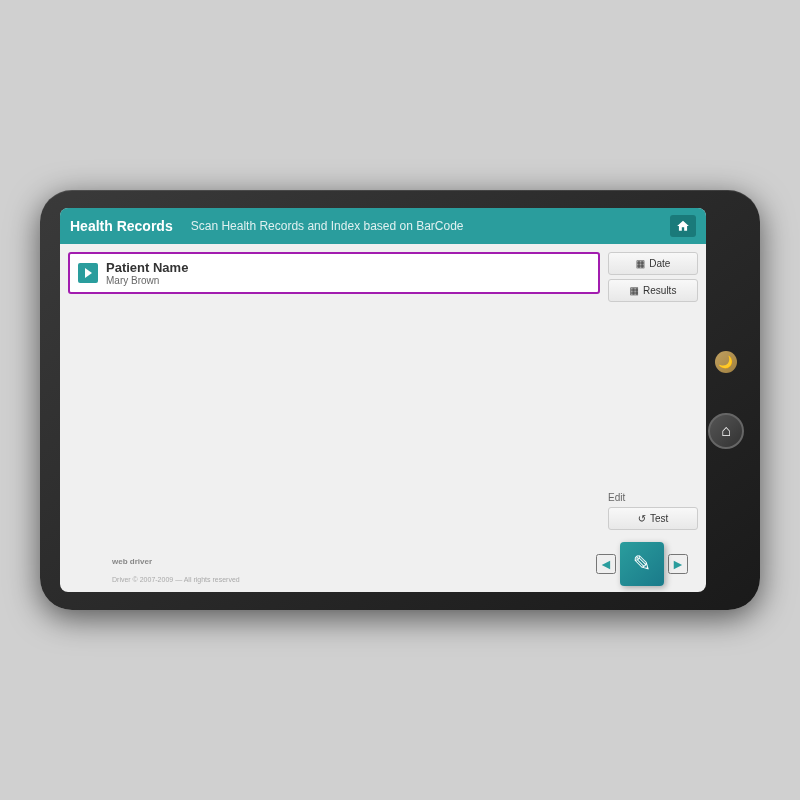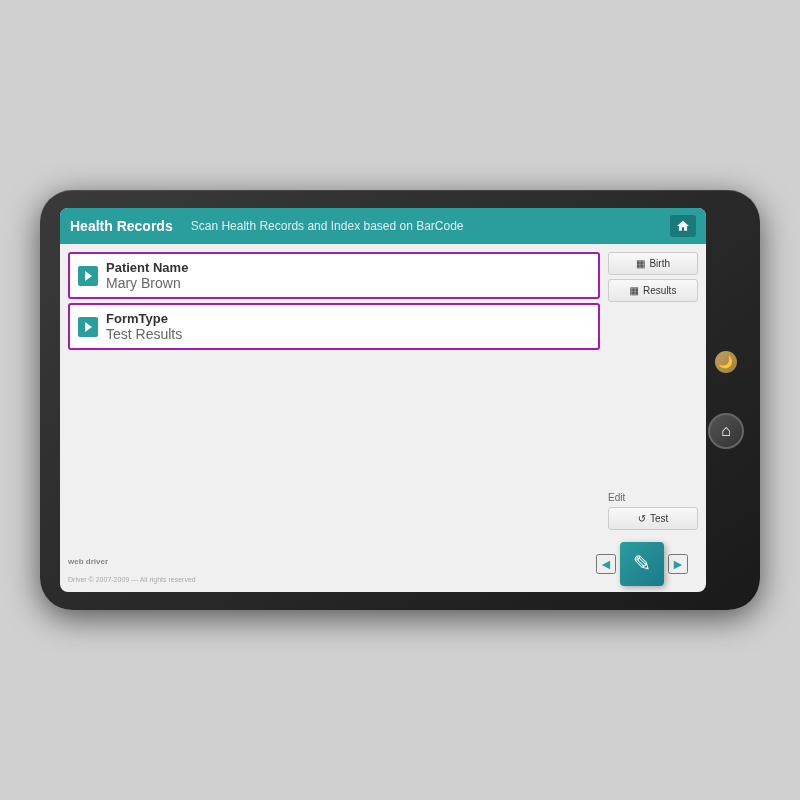--- a/index.html
+++ b/index.html
@@ -139,21 +139,21 @@
       flex-direction: column;
     }
 
     .field-label {
       font-size: 13px;
       font-weight: bold;
       color: #333;
     }
 
     .field-value {
-      font-size: 14px;
+      font-size: 10px;
       color: #666;
     }
 
     
     .right-panel {
       width: 90px;
       display: flex;
       flex-direction: column;
       gap: 4px;
     }
@@ -179,20 +179,21 @@
       margin-top: 20px;
     }
 
     
     .bottom-area {
       padding: 4px 8px 6px 8px;
       display: flex;
       align-items: flex-end;
       justify-content: space-between;
       flex-shrink: 0;
+      margin-left: 44px;
     }
 
     .footer-brand {
       font-size: 7px;
       color: #aaa;
     }
 
     .footer-brand-logo {
       font-weight: bold;
       color: #888;
@@ -299,36 +300,27 @@
             <div class="field-icon">
               <div class="field-icon-arrow"></div>
             </div>
             <div class="field-text">
               <span class="field-label">Patient Name</span>
               <span class="field-value">Mary Brown</span>
             </div>
           </div>
 
 
-          <div class="field-row">
-            <div class="field-icon">
-              <div class="field-icon-arrow"></div>
-            </div>
-            <div class="field-text">
-              <span class="field-label">FormType</span>
-              <span class="field-value">Test Results</span>
-            </div>
-          </div>
 
         </div>
 
         <div class="right-panel">
           <button class="action-btn">
             <span>▦</span>
-            <span>Birth</span>
+            <span>Date</span>
           </button>
           <button class="action-btn">
             <span>▦</span>
             <span>Results</span>
           </button>
           <div class="spacer"></div>
           <span class="edit-label">Edit</span>
           <button class="action-btn">
             <span>↺</span>
             <span>Test</span>

